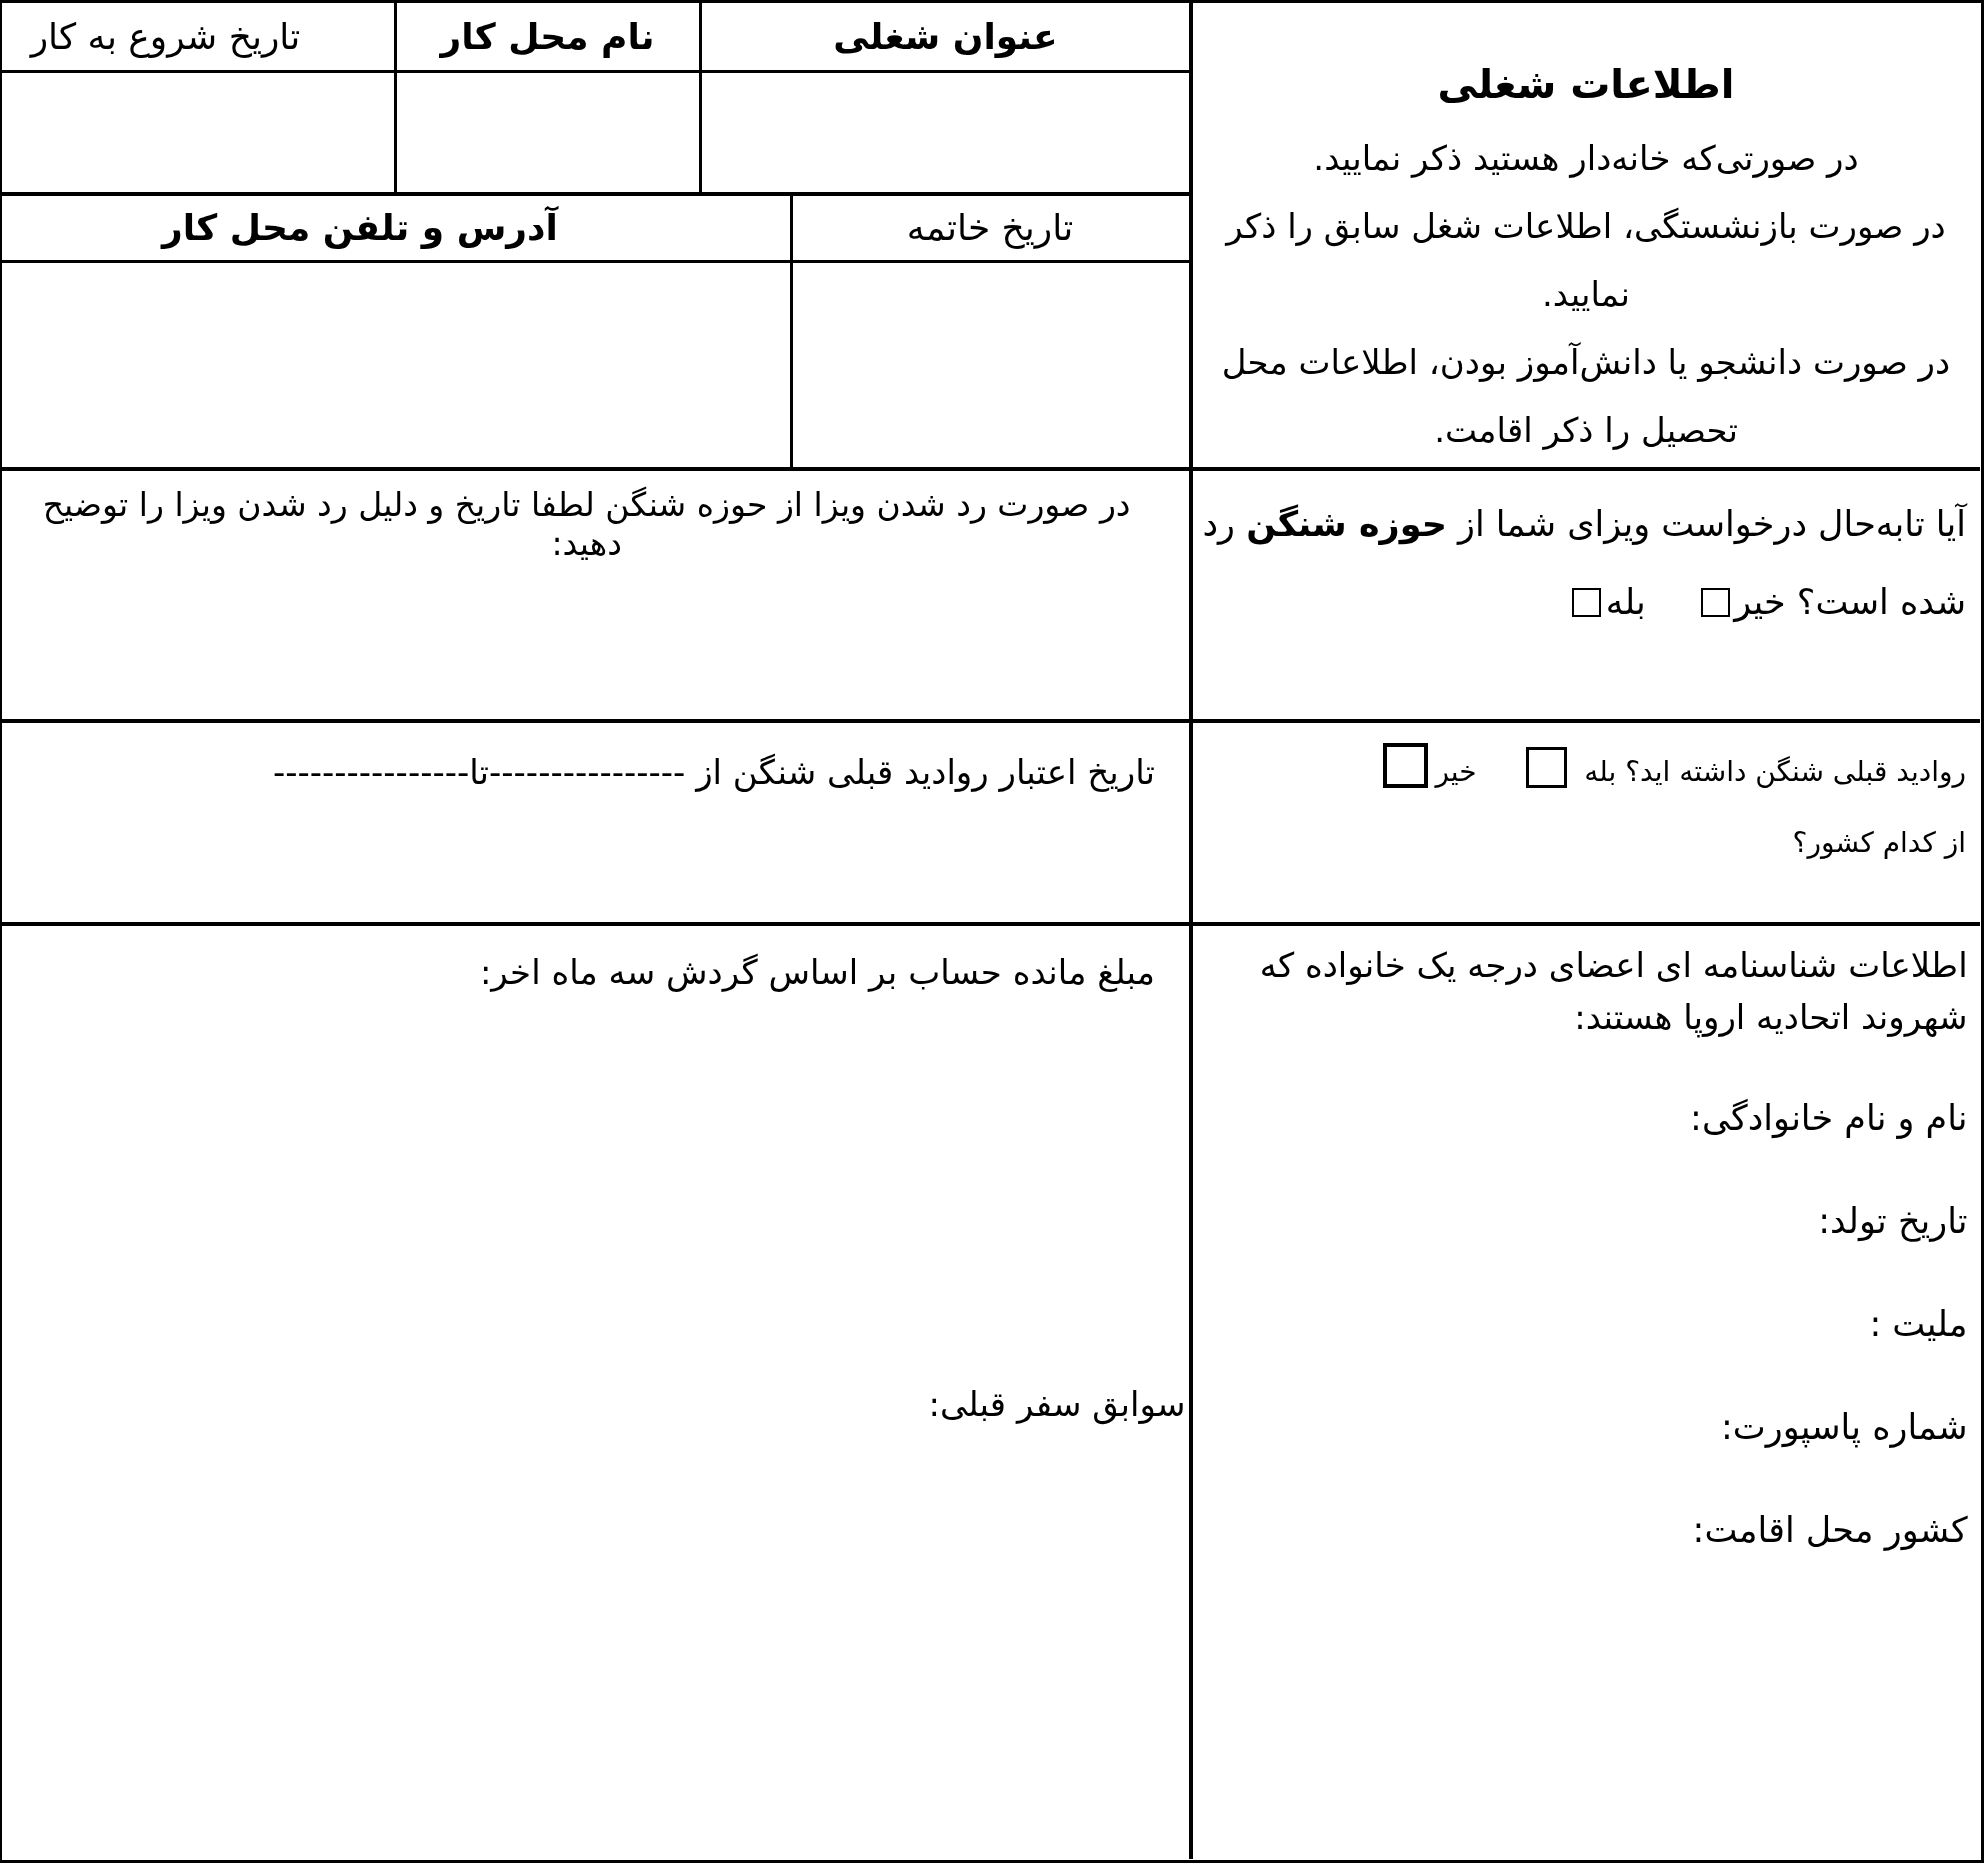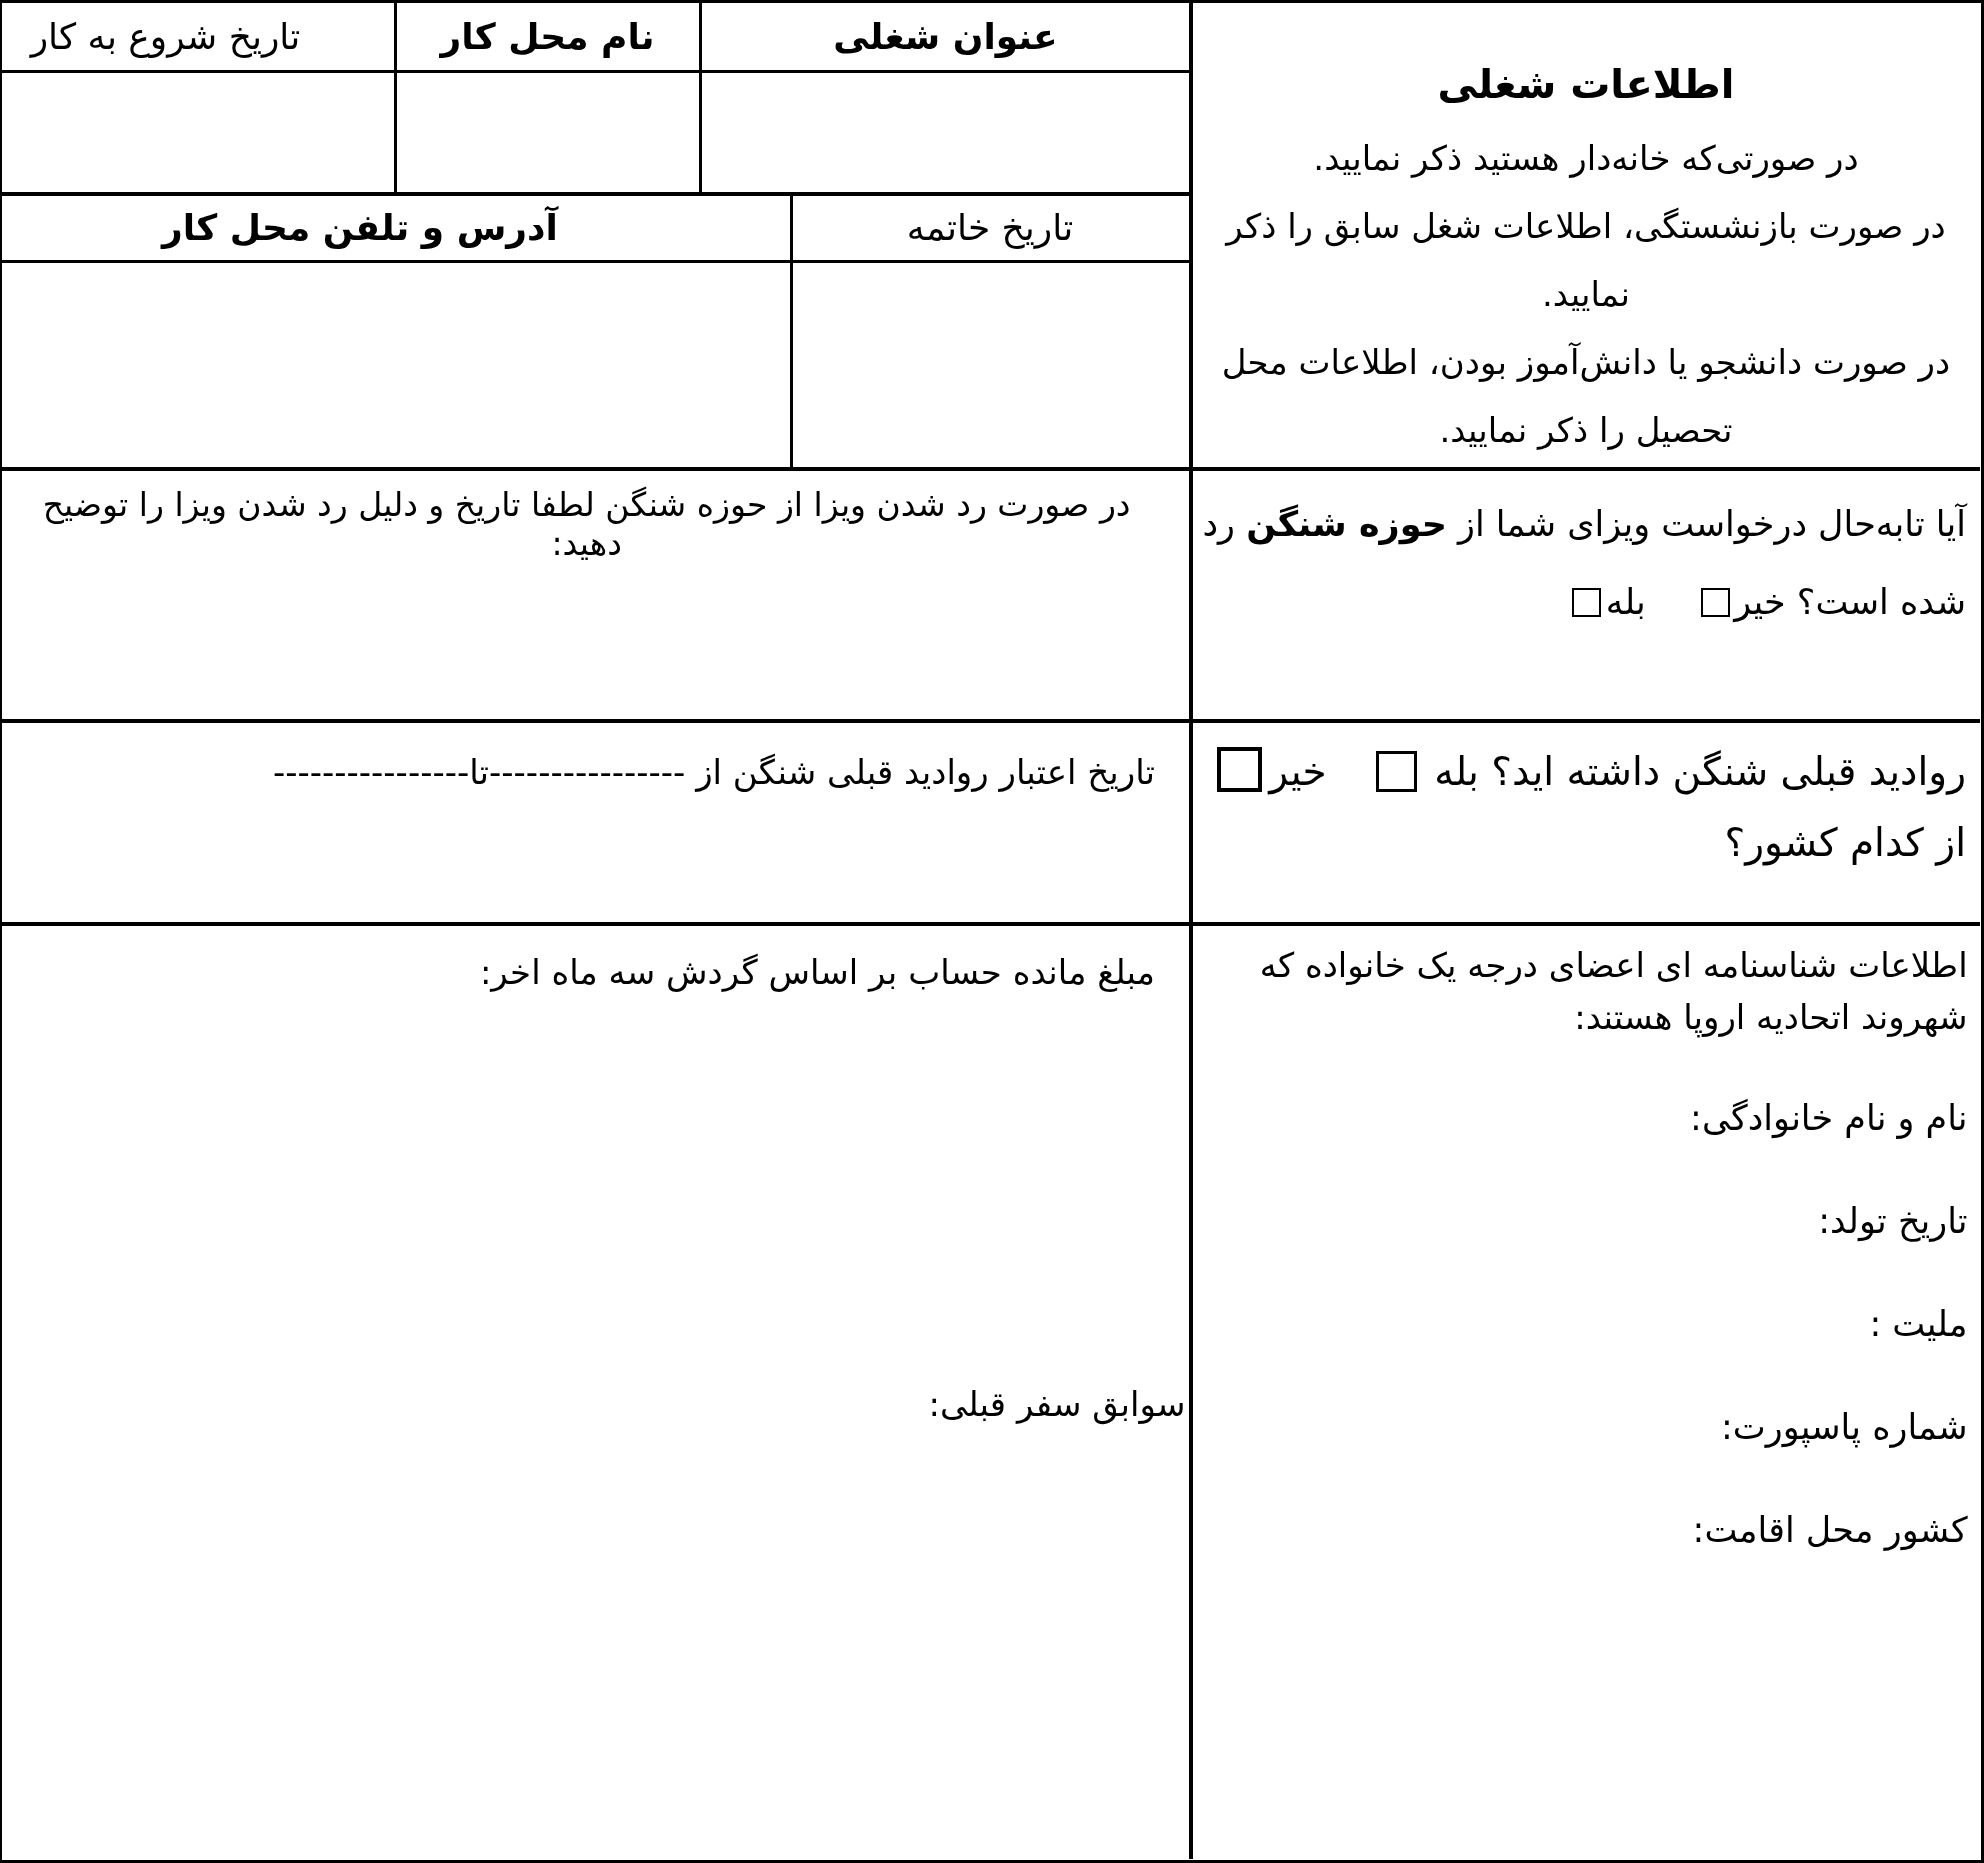--- a/index.html
+++ b/index.html
@@ -44,21 +44,21 @@
   }
   .jobinfo .title {
     font-size: 40px;
     font-weight: bold;
     line-height: 56px;
     margin-bottom: 12.4px;
   }
   .jobinfo .note { line-height: 68px; }
   
   .qcell   { font-size: 35px; line-height: 78px; text-align: right; }
-  .q2cell  { font-size: 39px; line-height: 71px; text-align: right; }
+  .q2cell  { font-size: 28px; line-height: 71px; text-align: right; }
   .ltext   { text-align: right; }
   .reject-detail { font-size: 33px; padding: 14px 26.5px 0 8.8px; }
   .validity      { font-size: 34px; padding: 28px 34px 0 8.8px; }
   .finance       { font-size: 34px; padding: 25px 34px 0 8.8px; }
   .family {
     font-size: 35px;
     padding: 12.4px 12.4px 0 7px;
     text-align: right;
   }
   .family .intro { font-size: 34px; line-height: 52px; }
@@ -121,21 +121,21 @@
   <div class="cell center hdr" style="left:790px; top:192px; width:396px; height:64px;">
     <span>تاریخ خاتمه</span>
   </div>
   <div class="cell" style="left:0; top:259px; width:788px; height:205px;"></div>
   <div class="cell" style="left:790px; top:259px; width:396px; height:205px;"></div>
 
   <div class="cell jobinfo" style="left:1190px; top:0; width:788px; height:464px;">
     <div class="title">اطلاعات شغلی</div>
     <div class="note">در صورتی‌که خانه‌دار هستید ذکر نمایید.</div>
     <div class="note">در صورت بازنشستگی، اطلاعات شغل سابق را ذکر نمایید.</div>
-    <div class="note">در صورت دانشجو یا دانش‌آموز بودن، اطلاعات محل تحصیل را ذکر نمایید.</div>
+    <div class="note">در صورت دانشجو یا دانش‌آموز بودن، اطلاعات محل تحصیل را ذکر اقامت.</div>
   </div>
 
   <div class="cell qcell" style="left:1190px; top:468px; width:788px; height:248px; padding:14px 14px 0 7px;">
     <span>آیا تابه‌حال درخواست ویزای شما از</span>
     <b>حوزه شنگن</b>
     <span>رد شده است؟ خیر</span><span class="cb cb-sm"></span><span class="gap-yes">بله</span><span class="cb cb-sm"></span>
   </div>
 
   <div class="cell ltext reject-detail" style="left:0; top:468px; width:1187px; height:248px;text-align:center;">
     <span>در صورت رد شدن ویزا از حوزه شنگن لطفا تاریخ و دلیل رد شدن ویزا را توضیح دهید:</span>

